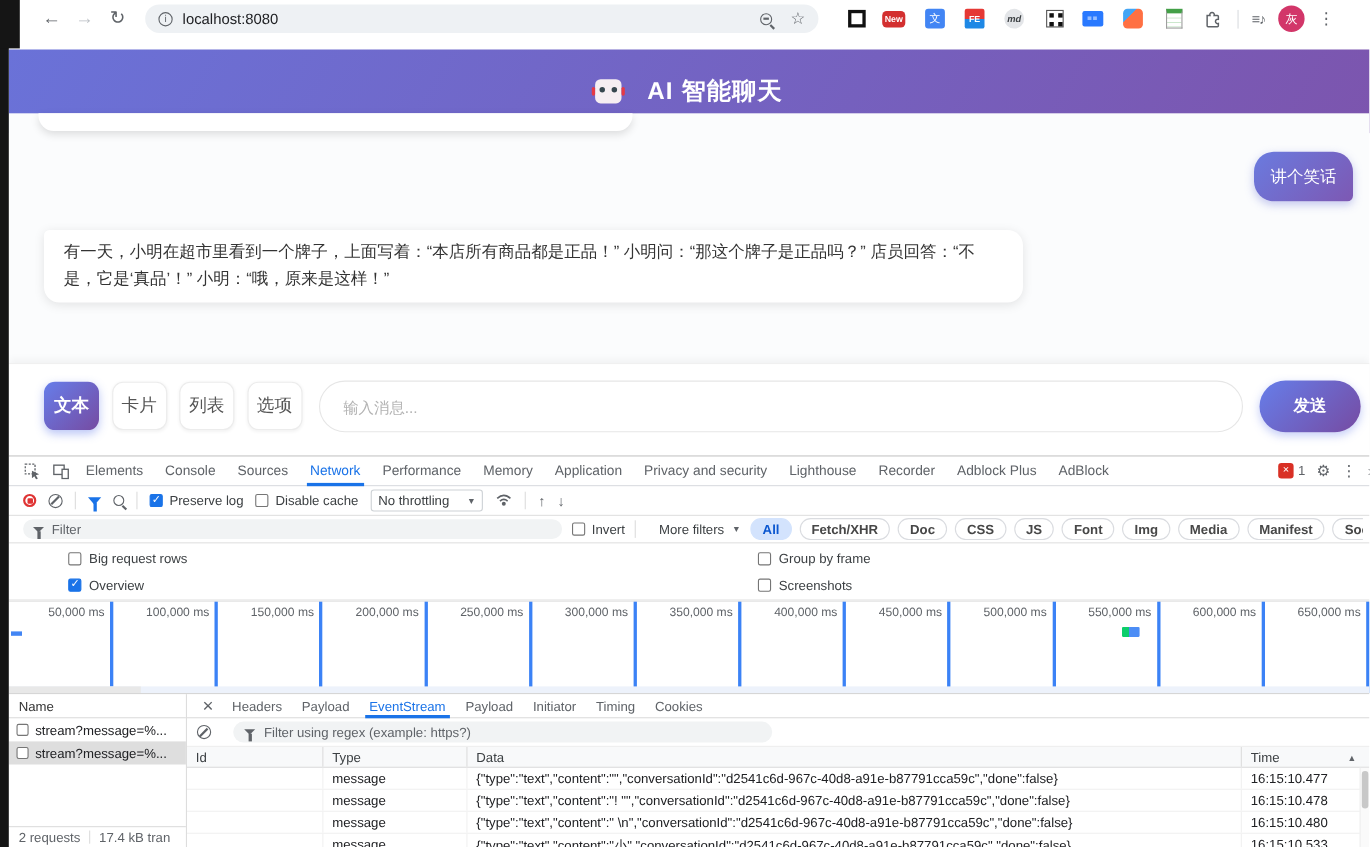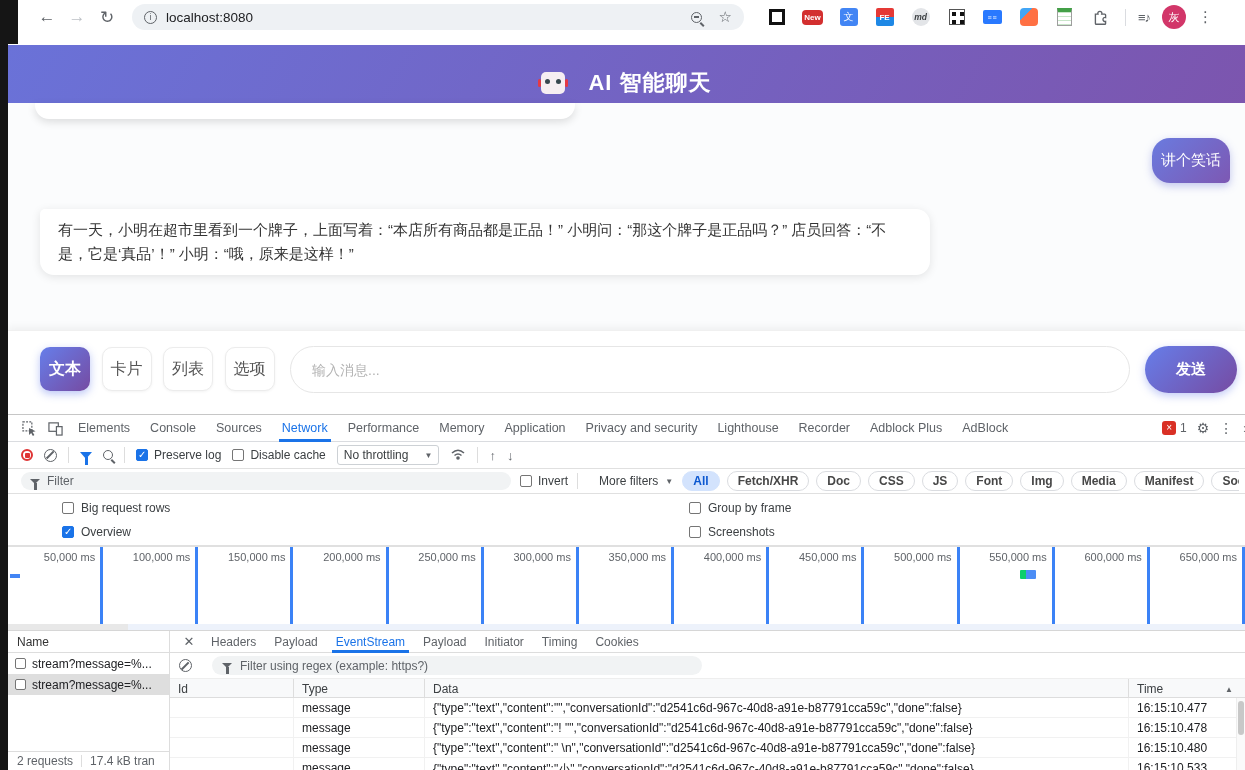--- a/index.html
+++ b/index.html
@@ -15,21 +15,21 @@
   .nav-ico { font-size:17px; color:#5f6368; width:30px; text-align:center; cursor:default; }
   .nav-ico.dim { color:#bdc1c6; }
   .addressbar { width:612px; height:26px; background:#eef1f4; border-radius:14px; display:flex; align-items:center; padding:0 12px; margin-left:10px; gap:9px; }
   .info-ico { width:13px; height:13px; border:1.3px solid #5f6368; border-radius:50%; color:#5f6368; font-size:9px; display:flex; align-items:center; justify-content:center; flex:0 0 auto; }
   .url-text { font-size:13.5px; color:#202124; flex:1; }
   .zoomout-ico { position:relative; width:11px; height:11px; border:1.6px solid #5f6368; border-radius:50%; margin-right:8px; }
   .zoomout-ico::before { content:""; position:absolute; left:2px; right:2px; top:3.5px; height:1.5px; background:#5f6368; }
   .zoomout-ico::after { content:""; position:absolute; left:9px; top:9px; width:5px; height:1.6px; background:#5f6368; transform:rotate(45deg); transform-origin:0 0; }
   .star-ico { font-size:15px; color:#5f6368; }
   .extensions { display:flex; align-items:center; gap:15px; margin-left:22px; }
-  .ext { width:21px; height:21px; position:relative; display:flex; align-items:center; justify-content:center; flex:0 0 auto; }
+  .ext { width:21px; height:21px; position:relative; display:flex; align-items:center; justify-content:flex-end; flex:0 0 auto; }
   .ext-frame { width:16px; height:16px; border:3.5px solid #111; background:#fff; }
   .ext-new { width:21px; height:15px; background:#d32f2f; border-radius:4px; color:#fff; font-size:8px; font-weight:bold; display:flex; align-items:center; justify-content:center; }
   .ext-new::before { content:""; position:absolute; top:1px; left:4px; width:12px; height:7px; background:#90a4ae; border-radius:2px; z-index:-1; }
   .ext-translate { width:18px; height:18px; background:#4285f4; border-radius:3px; color:#fff; font-size:10px; display:flex; align-items:center; justify-content:center; }
   .ext-fe { width:18px; height:18px; border-radius:2px; background:linear-gradient(180deg,#e53935 0 50%,#1e88e5 50% 100%); color:#fff; font-weight:bold; font-size:8px; display:flex; align-items:center; justify-content:center; }
   .ext-md { width:18px; height:18px; border-radius:50%; background:#e3e5e8; color:#3c4043; font-style:italic; font-weight:bold; font-size:8.5px; display:flex; align-items:center; justify-content:center; }
   .ext-qr { width:16px; height:16px; border:1px solid #555; background:#fff; position:relative; }
   .ext-qr::before { content:""; position:absolute; left:2px; top:2px; width:4px; height:4px; background:#111; box-shadow:8px 0 #111, 0 8px #111, 8px 8px #111; }
   .ext-blue { width:19px; height:14px; background:#2979ff; border-radius:2px; color:#eaf2ff; font-size:7px; display:flex; align-items:center; justify-content:center; letter-spacing:1px; }
   .ext-palette { width:18px; height:18px; border-radius:4px; background:linear-gradient(135deg,#42a5f5 0 35%,#ff7043 35% 100%); }
@@ -42,21 +42,21 @@
 
   
   .app-header { position:absolute; left:8px; right:0; top:45px; height:76px; background:linear-gradient(120deg,#6a72d8 0%,#7c55ae 100%); display:flex; align-items:center; justify-content:center; gap:23px; }
   .app-title { color:#fff; font-size:22px; font-weight:bold; letter-spacing:1px; }
   .robot-ico { width:24px; height:22px; background:#f6eef2; border-radius:5px; position:relative; }
   .robot-ico::before { content:""; position:absolute; left:4px; top:7px; width:5px; height:5px; border-radius:50%; background:#37474f; box-shadow:11px 0 #37474f; }
   .robot-ico::after { content:""; position:absolute; left:-3px; top:7px; width:3px; height:8px; background:#e53945; border-radius:2px; box-shadow:27px 0 #e53945; }
 
   .chat-area { position:absolute; left:8px; right:0; top:103px; height:227px; background:#fbfcfd; }
   .partial-card { position:absolute; left:27px; top:0; width:540px; height:16px; background:#fff; border-radius:0 0 14px 14px; box-shadow:0 3px 8px rgba(0,0,0,.13); }
-  .user-bubble { position:absolute; right:15px; top:35px; width:78px; height:45px; background:linear-gradient(135deg,#6a7bdf,#7d58b3); border-radius:18px 18px 5px 18px; color:#fff; font-size:15px; display:flex; align-items:center; justify-content:center; box-shadow:0 3px 9px rgba(106,114,216,.4); }
+  .user-bubble { position:absolute; right:15px; top:35px; width:90px; height:45px; background:linear-gradient(135deg,#6a7bdf,#7d58b3); border-radius:18px 18px 5px 18px; color:#fff; font-size:15px; display:flex; align-items:center; justify-content:center; box-shadow:0 3px 9px rgba(106,114,216,.4); }
   .ai-bubble { position:absolute; left:32px; top:106px; width:890px; background:#fff; border-radius:5px 14px 14px 14px; box-shadow:0 2px 10px rgba(0,0,0,.1); padding:9px 18px; font-size:15px; color:#333; line-height:1.6; }
 
   .input-panel { position:absolute; left:8px; right:0; top:330px; height:84px; background:#fff; box-shadow:0 -3px 8px rgba(0,0,0,.05); border-top:1px solid #f0f0f0; }
   .qbtn { position:absolute; top:16px; width:50px; height:44px; border-radius:10px; display:flex; align-items:center; justify-content:center; font-size:16px; background:#fff; border:1px solid #ececec; color:#555; box-shadow:0 1px 3px rgba(0,0,0,.05); cursor:pointer; }
   .qbtn.active { background:linear-gradient(135deg,#667eea,#764ba2); color:#fff; border:none; font-weight:bold; box-shadow:0 3px 9px rgba(102,126,234,.45); }
   .msg-input { position:absolute; left:282px; top:15px; width:840px; height:47px; border:1px solid #e6e6e6; border-radius:24px; padding:0 21px; font-size:14px; color:#333; background:#fff; outline:none; font-family:inherit; }
   .msg-input::placeholder { color:#b3b3b3; }
   .send-btn { position:absolute; right:8px; top:15px; width:92px; height:47px; border-radius:24px; background:linear-gradient(135deg,#667eea,#764ba2); color:#fff; font-size:15px; font-weight:bold; border:none; display:flex; align-items:center; justify-content:center; box-shadow:0 3px 9px rgba(102,126,234,.4); cursor:pointer; }
 
   

